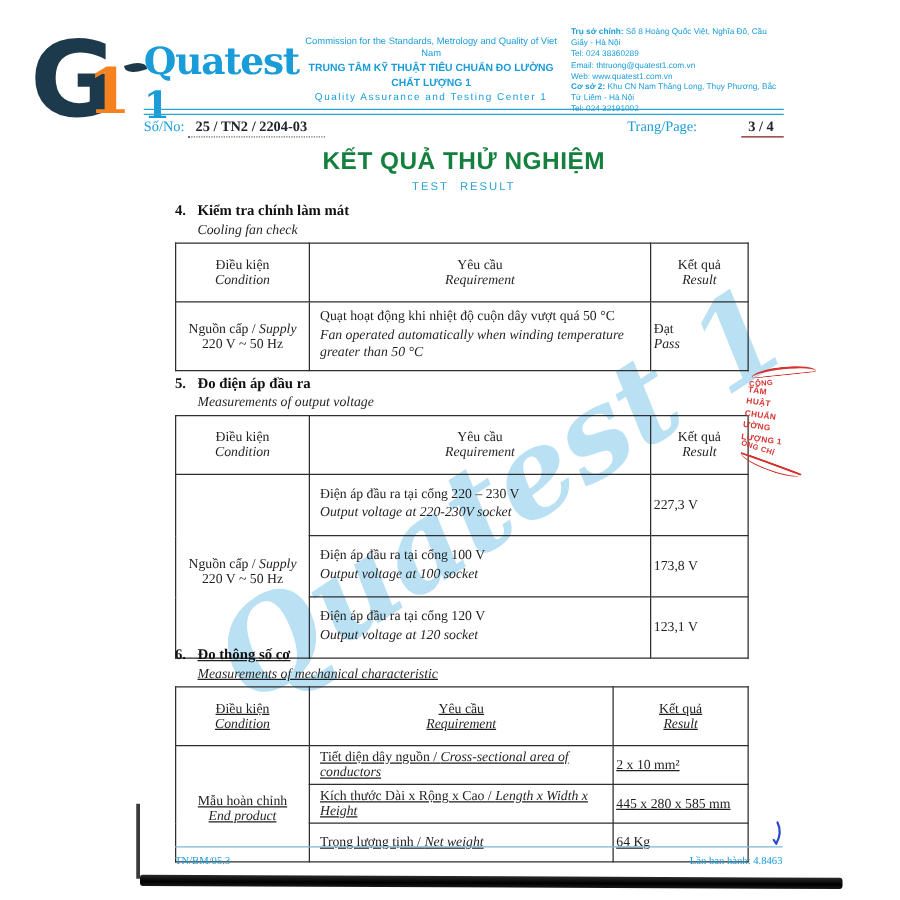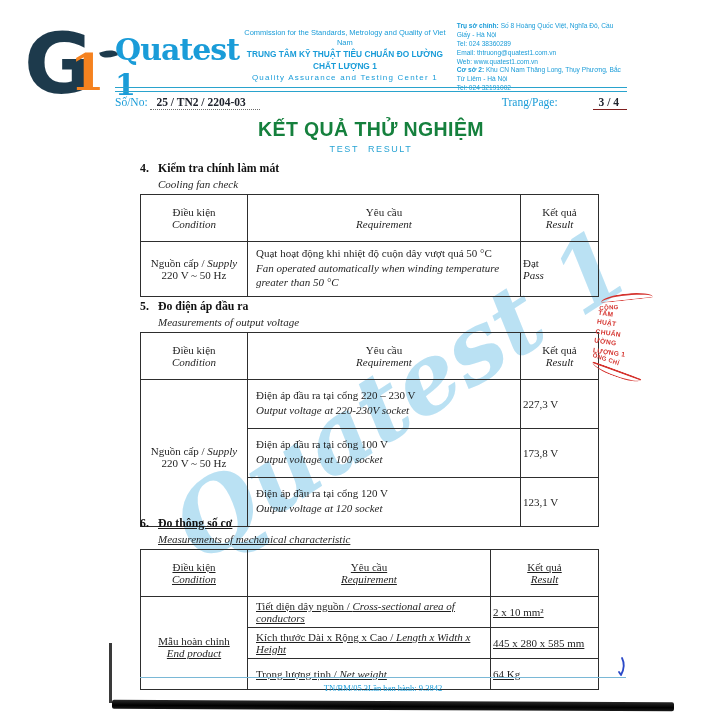--- a/index.html
+++ b/index.html
@@ -86,21 +86,21 @@
   .stamp .stripe.top{transform:rotate(-14deg);margin-bottom:2px;}
   .stamp .stripe.bot{transform:rotate(12deg);margin-top:2px;border-radius:50%/10% 10% 90% 90%;}
   .stamp .sline{font-size:6.6px;line-height:1.45;letter-spacing:0.3px;}
   .stamp .arc1{transform:rotate(-12deg);font-size:6px;}
   .stamp .arc2{transform:rotate(10deg);font-size:6px;margin-top:1px;}
 
   
   .frule{position:absolute;left:140px;top:677px;width:486px;height:0;
          border-top:1.4px solid #7ab8d6;z-index:2;}
   .footer{position:absolute;left:140px;top:683px;width:486px;display:flex;
-          justify-content:center;color:#1a9cd8;font-size:8.5px;z-index:2;}
+          justify-content:space-between;color:#1a9cd8;font-size:8.5px;z-index:2;}
   .penmark{position:absolute;left:615px;top:656px;z-index:3;}
 
   
   .edge-bottom{position:absolute;left:112px;top:701px;width:562px;height:9px;z-index:5;
         background:linear-gradient(180deg,#2a2a2a 0%,#000 60%,#1a1a1a 100%);
         transform:rotate(0.25deg);border-radius:2px;}
   .edge-left{position:absolute;left:109px;top:643px;width:2.5px;height:60px;
         background:#3a3a3a;z-index:5;}
 </style>
 </head>
@@ -311,21 +311,21 @@
     <div class="sline">CHUẨN</div>
     <div class="sline">ƯỜNG</div>
     <div class="sline">LƯỢNG 1</div>
     <div class="sline arc2">ỒNG CHỈ</div>
     <div class="stripe bot"></div>
   </div>
 
   <div class="frule"></div>
   <div class="footer">
     <span>TN/BM/05.3</span>
-    <span>Lần ban hành: 9.3842</span>
+    <span>Lần ban hành: 4.8463</span>
   </div>
   <svg class="penmark" width="14" height="22">
     <path d="M7,2 q4,8 -1,17 M6,19 l-2,-3" stroke="#2b49c8" stroke-width="1.8" fill="none" stroke-linecap="round"></path>
   </svg>
 
   <div class="edge-left"></div>
   <div class="edge-bottom"></div>
 
 </div>
 

